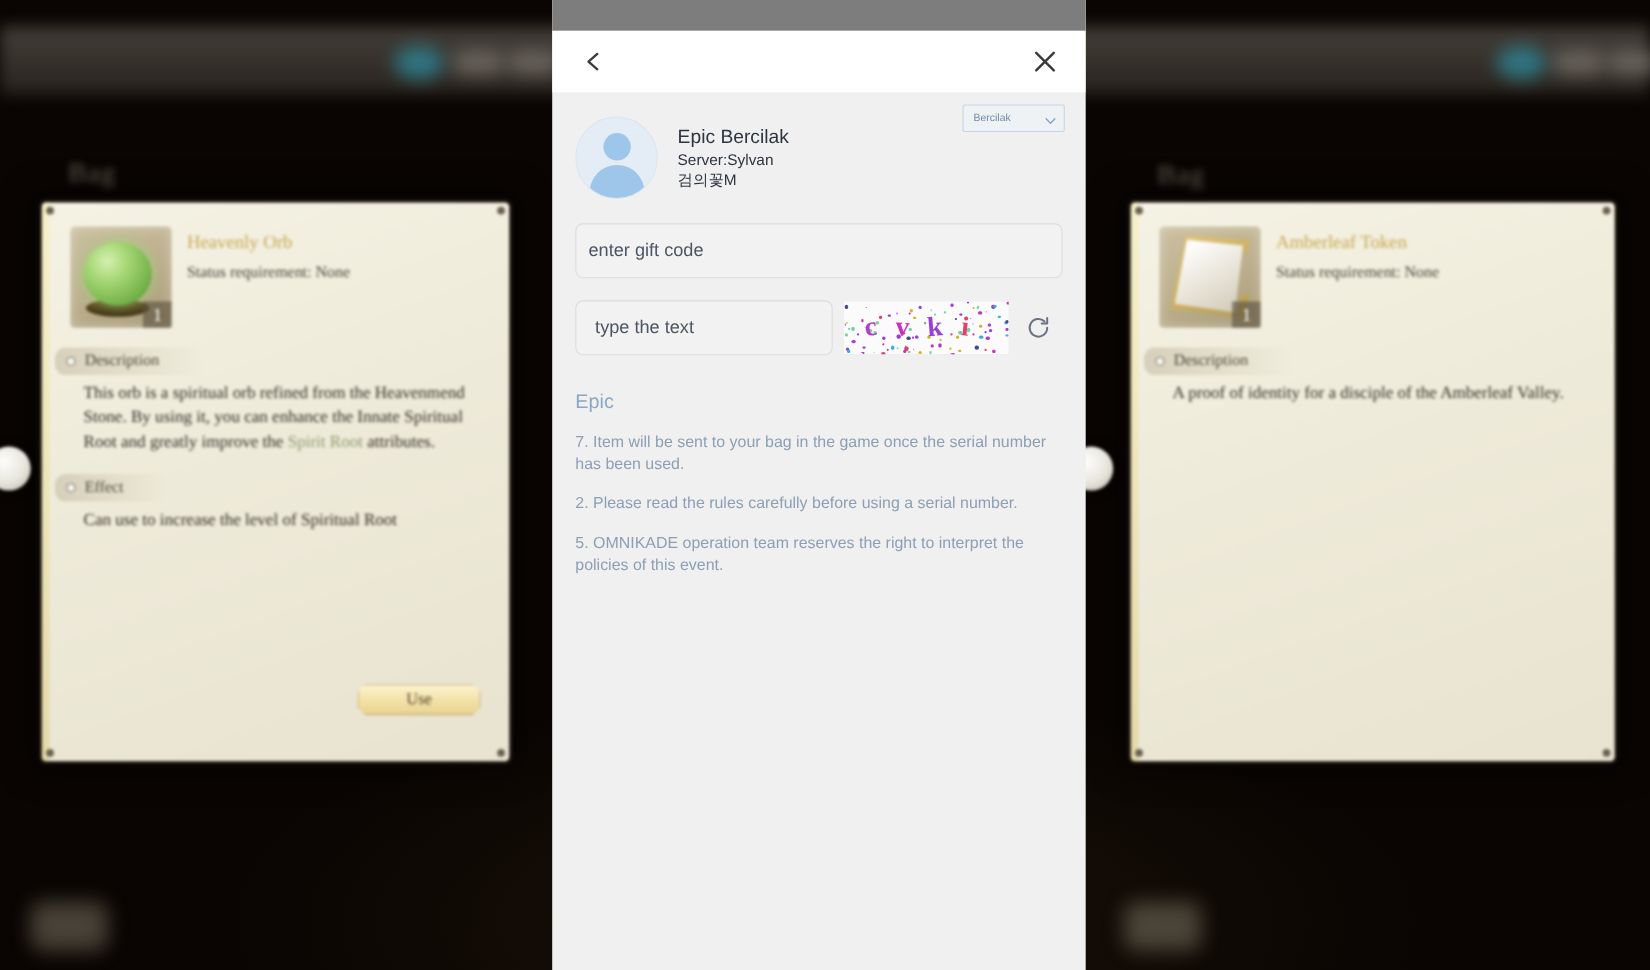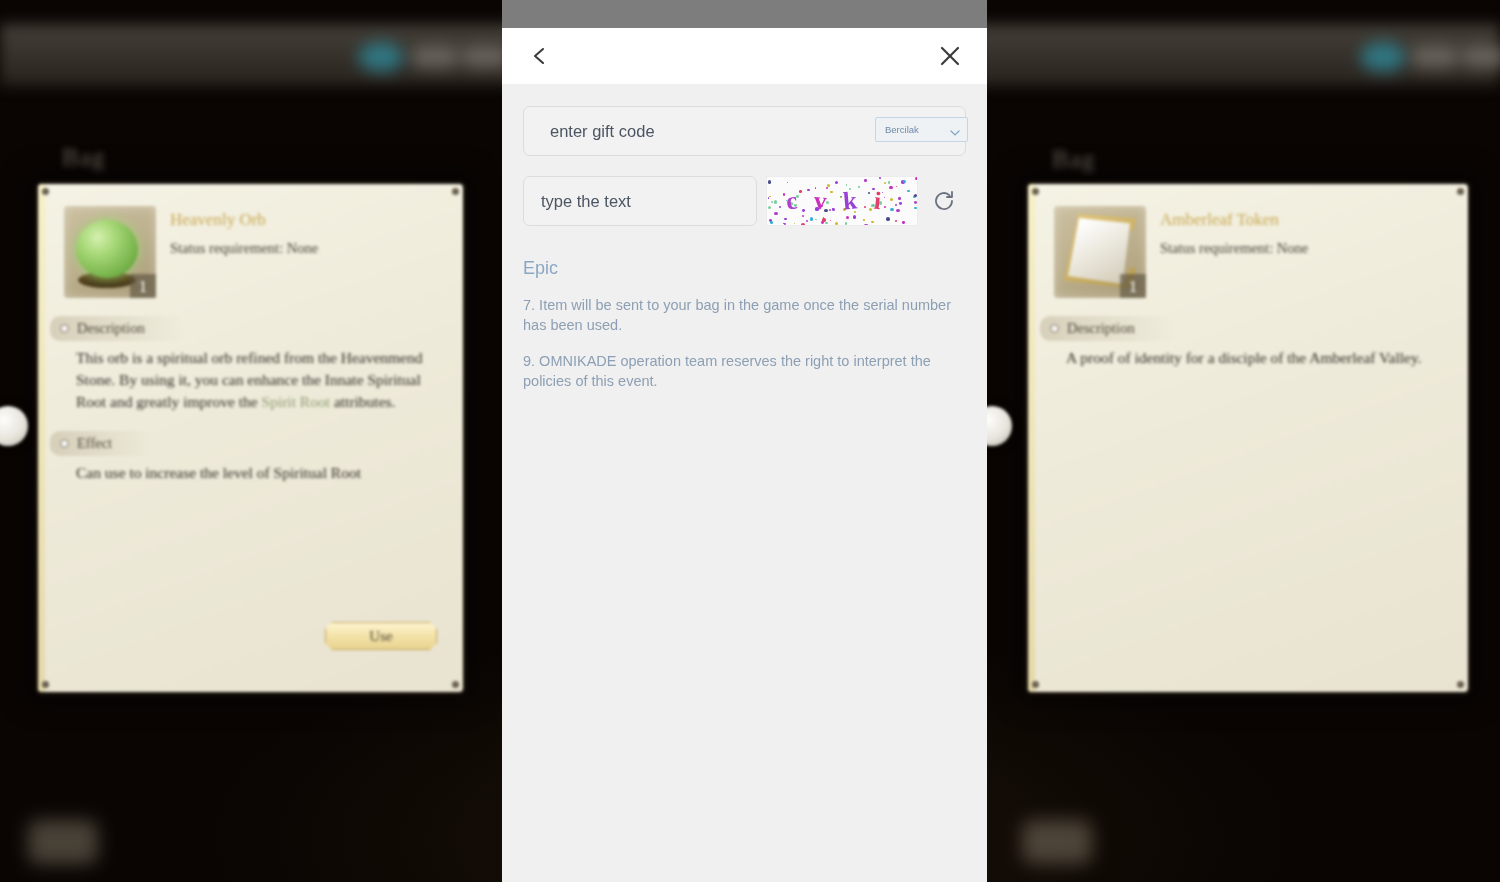--- a/index.html
+++ b/index.html
@@ -172,21 +172,21 @@
   .avatar .body {
     position:absolute; left:50%; bottom:-6px; transform:translateX(-50%);
     width:50px;height:36px;border-radius:26px 26px 0 0; background:#9ec6ea;
   }
   .p-name { font-size:17.5px; color:#2d3540; line-height:1.25; }
   .p-server, .p-game { font-size:14px; color:#2d3540; line-height:1.32; }
 
   .field {
     margin-top:22px; height:50px;
     background:#f2f2f2; border:1px solid #dcdcdc; border-radius:7px;
-    display:flex; align-items:center; padding:0 26px;
+    display:flex; align-items:center; padding:0 11px;
     font-size:16.5px; color:#4b5563;
   }
   .cap-row { display:flex; align-items:center; gap:9px; margin-top:20px;text-align:right; }
   .cap-input {
     width:234px; height:50px;
     background:#f2f2f2; border:1px solid #dcdcdc; border-radius:7px;
     display:flex; align-items:center; padding:0 17px;
     font-size:16.5px; color:#4b5563;
   }
   .captcha {
@@ -312,20 +312,31 @@
 
     <div class="lang-select">
       <span>Bercilak</span>
       <span class="chev">
         <svg viewBox="0 0 10 6" width="10" height="6">
             <polyline points="1,1 5,5 9,1" fill="none" stroke="#7fa4c8" stroke-width="1.2" stroke-linecap="round"></polyline>
           </svg>
       </span>
     </div>
 
+    <div class="profile">
+      <div class="avatar">
+        <span class="head"></span>
+        <span class="body"></span>
+      </div>
+      <div>
+        <div class="p-name">Epic Bercilak</div>
+        <div class="p-server">Server:Sylvan</div>
+        <div class="p-game">검의꽃M</div>
+      </div>
+    </div>
 
     <div class="field">
       <span>enter gift code</span>
     </div>
 
     <div class="cap-row">
       <div class="cap-input">
         <span>type the text</span>
       </div>
       <div class="captcha">
@@ -435,15 +446,16 @@
         <svg viewBox="0 0 26 26" width="26" height="26">
           <path d="M21 13a8 8 0 1 1-2.4-5.7" fill="none" stroke="#6b7280" stroke-width="1.8" stroke-linecap="round"></path>
           <polyline points="21,4 21,9 16,9" fill="none" stroke="#6b7280" stroke-width="1.8" stroke-linecap="round" stroke-linejoin="round"></polyline>
         </svg>
       </span>
     </div>
 
 
     <div class="note-h">Epic</div>
     <div class="note-i">7. Item will be sent to your bag in the game once the serial number has been used.</div>
-    <div class="note-i">9. OMNIKADE operation team reserves the right to interpret the policies of this event.</div>
+    <div class="note-i">2. Please read the rules carefully before using a serial number.</div>
+    <div class="note-i">5. OMNIKADE operation team reserves the right to interpret the policies of this event.</div>
   </div>
 </div>
 
 </body></html>

